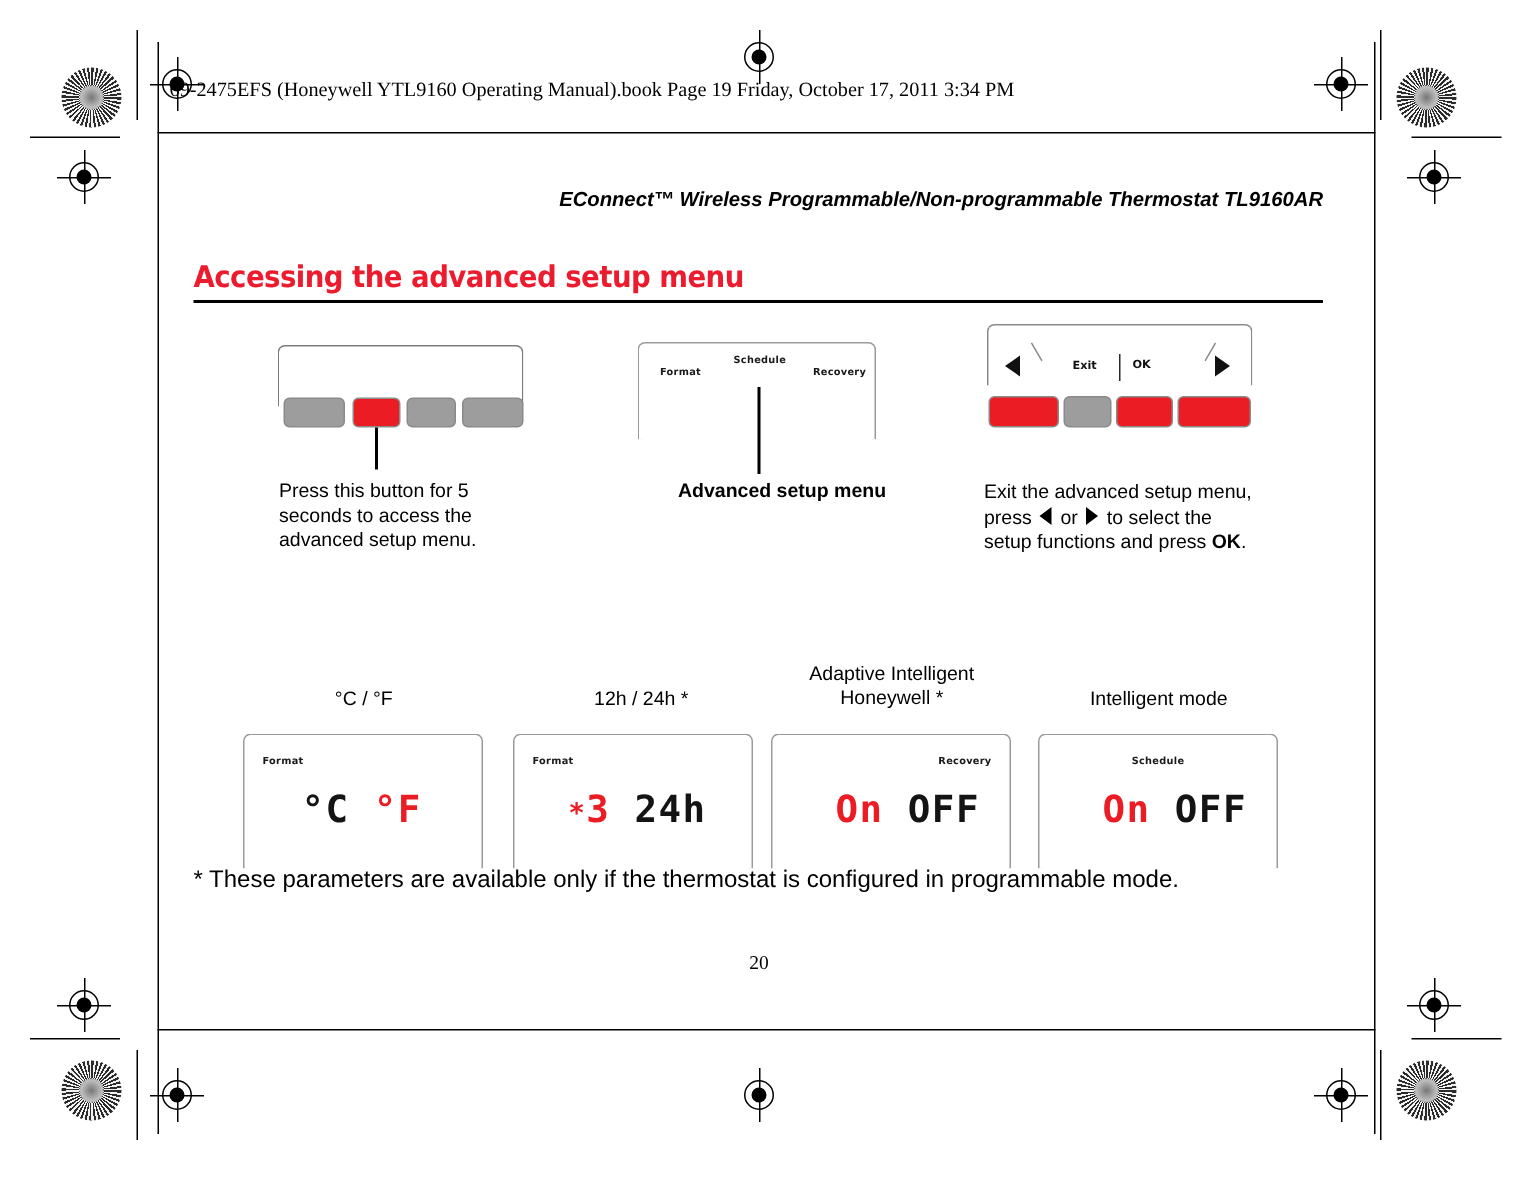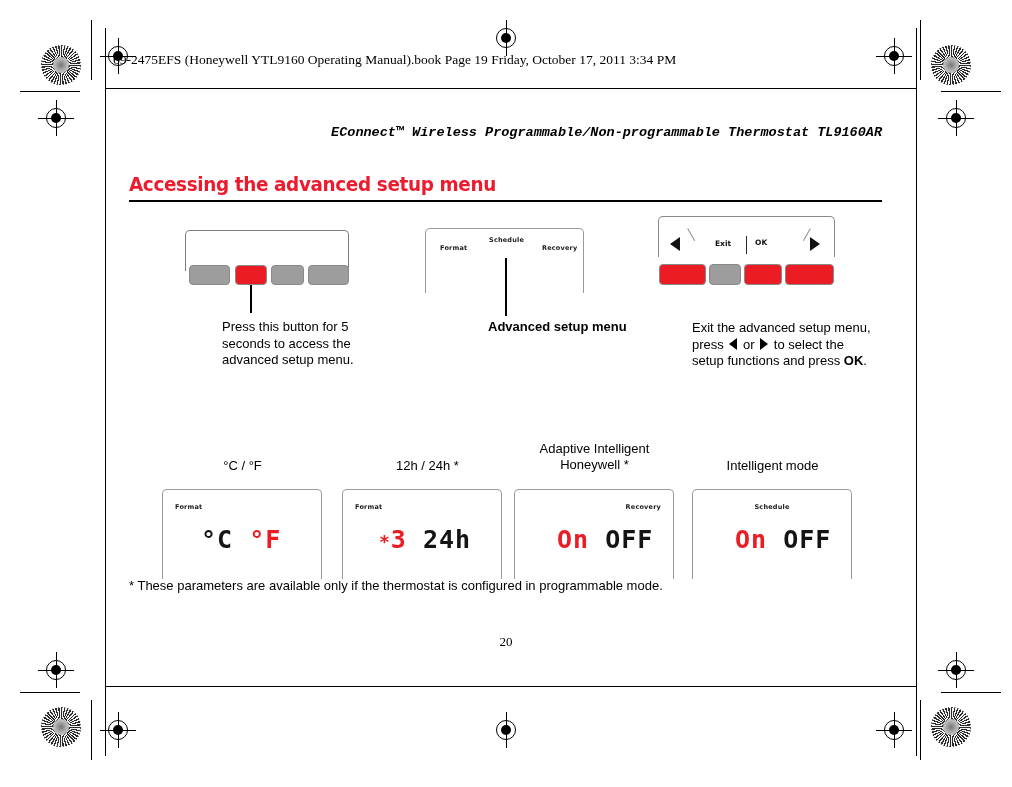--- a/index.html
+++ b/index.html
@@ -95,21 +95,21 @@
     width: 812px; height: 1.3px;
     background: #000;
   }
 
   
   .running-head {
     position: absolute;
     left: 130px; top: 125px;
     width: 752px;
     text-align: right;
-    font-family: Liberation Mono, monospace;
+    font-family: Liberation Sans, sans-serif;
     font-style: italic;
     font-weight: bold;
     font-size: 13.5px;
     color: #000;
   }
 
   
   .heading {
     position: absolute;
     left: 129px; top: 172px;
@@ -221,21 +221,20 @@
     background: #8a8a8a;
   }
 
   
   .caption {
     position: absolute;
     font-family: "Liberation Sans", sans-serif;
     font-size: 13px;
     line-height: 16.5px;
     color: #000;
-    margin-left: 36px;
   }
   .caption b { font-weight: bold; }
   .inline-tri-l, .inline-tri-r {
     display: inline-block;
     width: 0; height: 0;
     vertical-align: -1px;
     margin: 0 2px;
   }
   .inline-tri-l {
     border-top: 6px solid transparent;
@@ -277,21 +276,21 @@
     letter-spacing: 1px;
     white-space: nowrap;
   }
   .seg-black { color: #141414; }
   .seg-red { color: #ec1c24; }
 
   .footnote {
     position: absolute;
     left: 129px; top: 578px;
     font-family: "Liberation Sans", sans-serif;
-    font-size: 13px;
+    font-size: 16px;
     color: #000;
   }
 
   .pagenum {
     position: absolute;
     left: 0; top: 634px;
     width: 1012px;
     text-align: center;
     font-family: "Liberation Serif", serif;
     font-size: 13px;

